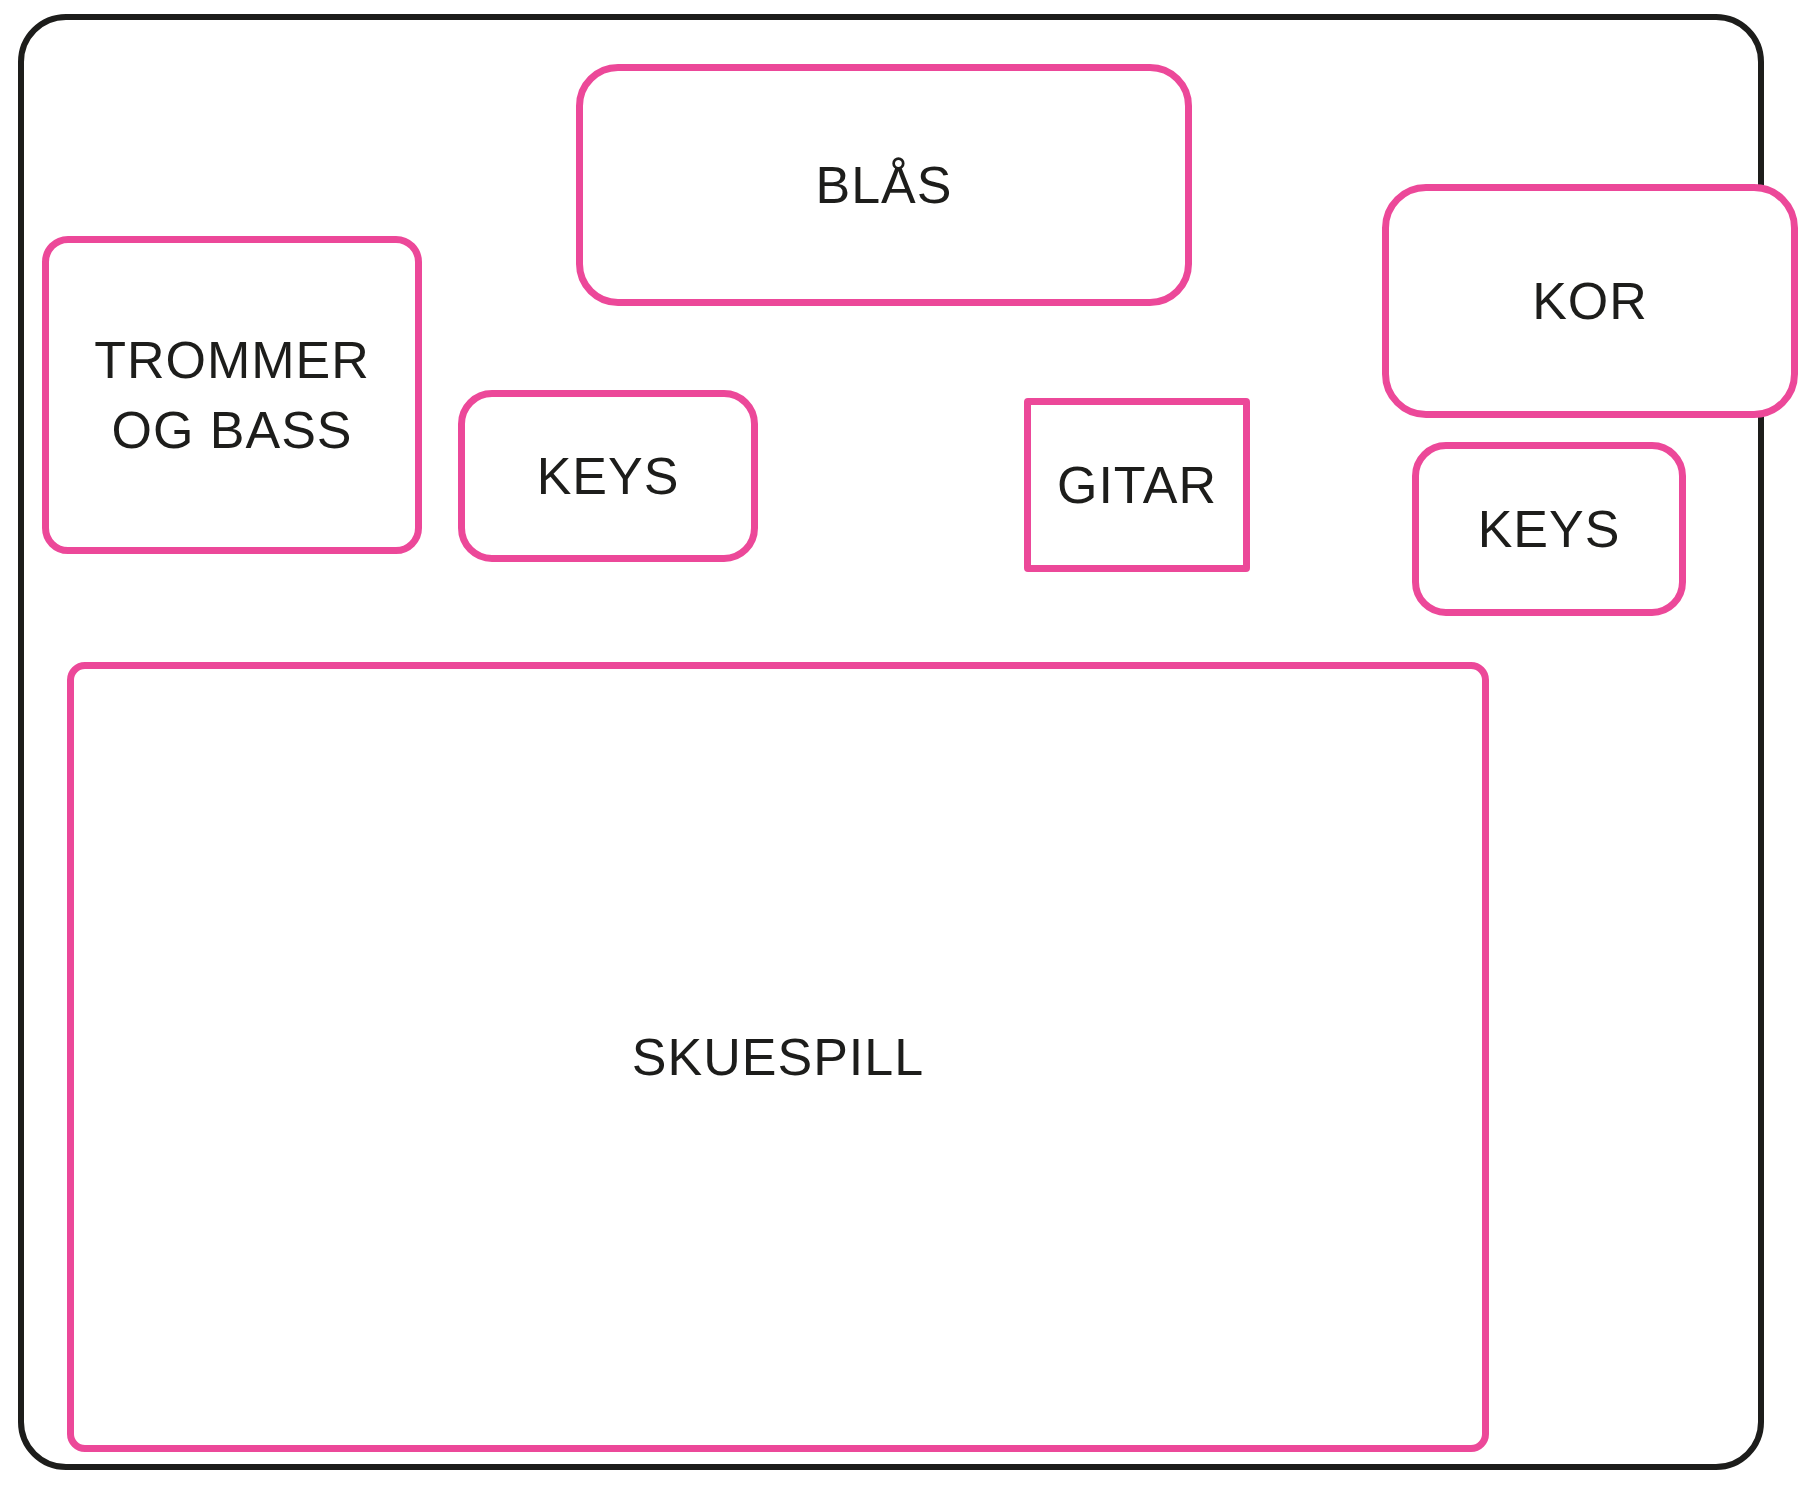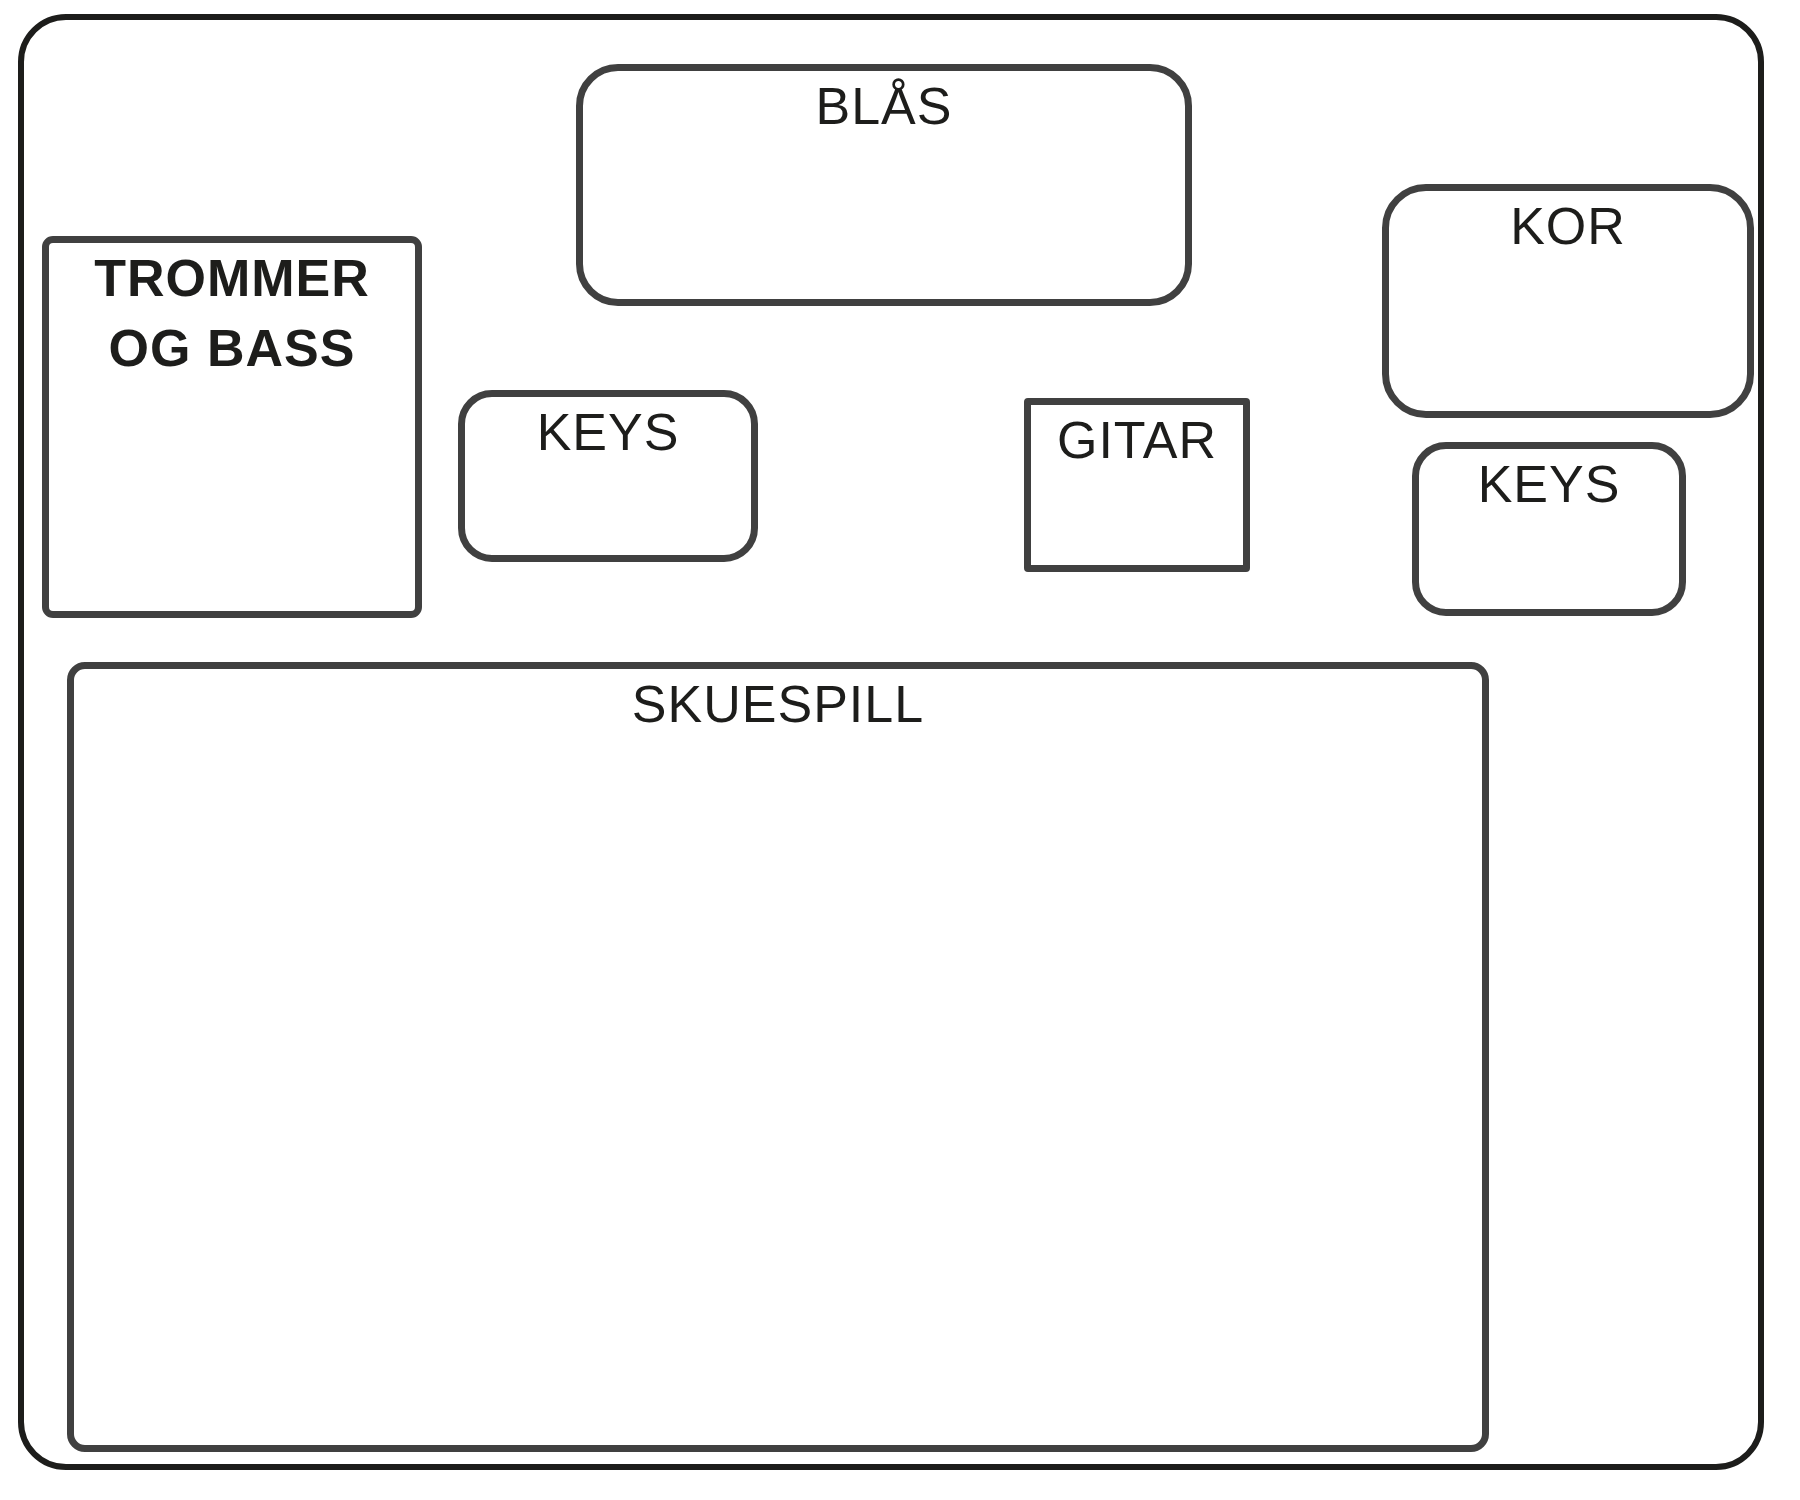--- a/index.html
+++ b/index.html
@@ -20,41 +20,42 @@
     left: 18px;
     top: 14px;
     width: 1746px;
     height: 1456px;
     border: 6px solid #1d1d1b;
     border-radius: 48px;
     box-sizing: border-box;
   }
   .stage-box {
     position: absolute;
-    border: 7px solid #404040;
+    border: 7px solid #ec4899;
     border-radius: 40px;
     box-sizing: border-box;
     display: flex;
+    align-items: center;
     justify-content: center;
     text-align: center;
     color: #1d1d1b;
     font-size: 52px;
     letter-spacing: 1px;
     line-height: 1.35;
     background: #ffffff;
   }
   .stage-box .label {
     padding: 0 18px;
   }
   
   .box-blas          { left: 576px;  top: 64px;  width: 616px;  height: 242px; border-radius: 42px; }
-  .box-trommer       { left: 42px;   top: 236px; width: 380px;  height: 382px; border-radius: 11px; font-weight: bold; }
+  .box-trommer       { left: 42px;   top: 236px; width: 380px;  height: 318px; border-radius: 26px; }
   .box-keys-left     { left: 458px;  top: 390px; width: 300px;  height: 172px; border-radius: 34px; }
   .box-gitar         { left: 1024px; top: 398px; width: 226px;  height: 174px; border-radius: 4px; }
-  .box-kor           { left: 1382px; top: 184px; width: 372px;  height: 234px; border-radius: 44px; }
+  .box-kor           { left: 1382px; top: 184px; width: 416px;  height: 234px; border-radius: 44px; }
   .box-keys-right    { left: 1412px; top: 442px; width: 274px;  height: 174px; border-radius: 34px; }
   .box-skuespill     { left: 52px;   top: 662px; width: 1422px; height: 790px; border-radius: 18px; margin-left: 15px; }
 </style>
 </head>
 <body>
 
 <div class="canvas">
 
   <div class="stage-outline"></div>
 

